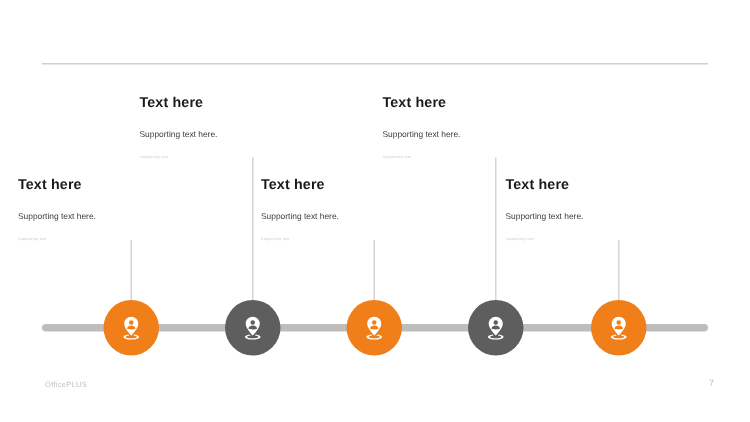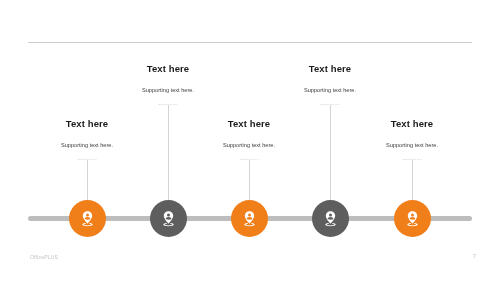--- a/index.html
+++ b/index.html
@@ -65,21 +65,20 @@
     margin-left: -0.5px;
     background: #d4d4d4;
     z-index: 1;
   }
 
   
   .item-text {
     position: absolute;
     width: 150px;
     margin-left: -75px;
-    text-align: center;
     z-index: 2;
   }
   .item-title {
     font-size: 9.5px;
     font-weight: bold;
     color: #1a1a1a;
     letter-spacing: 0.1px;
     line-height: 12px;
     margin: 0;
   }

